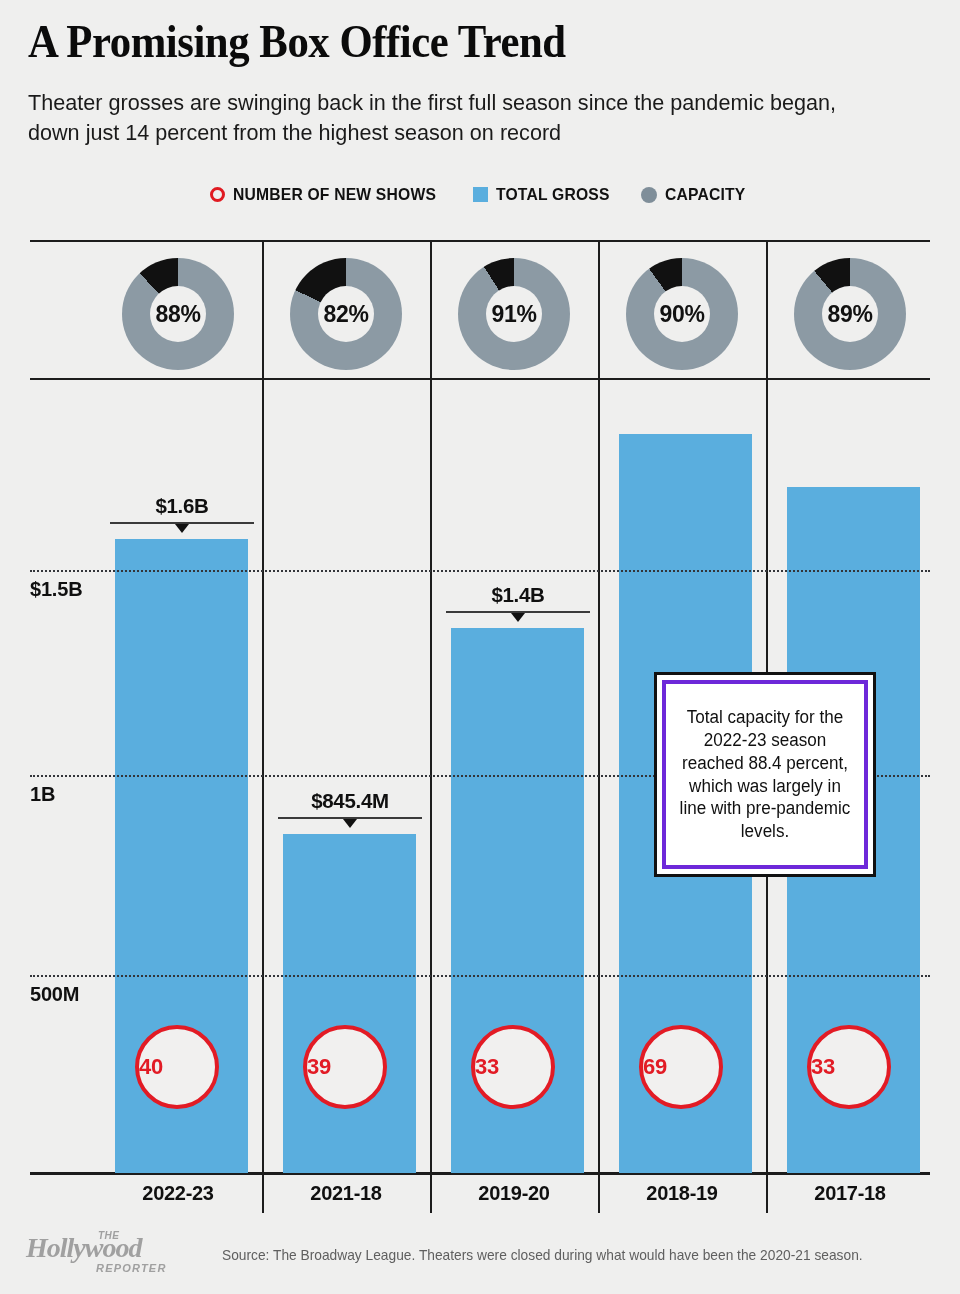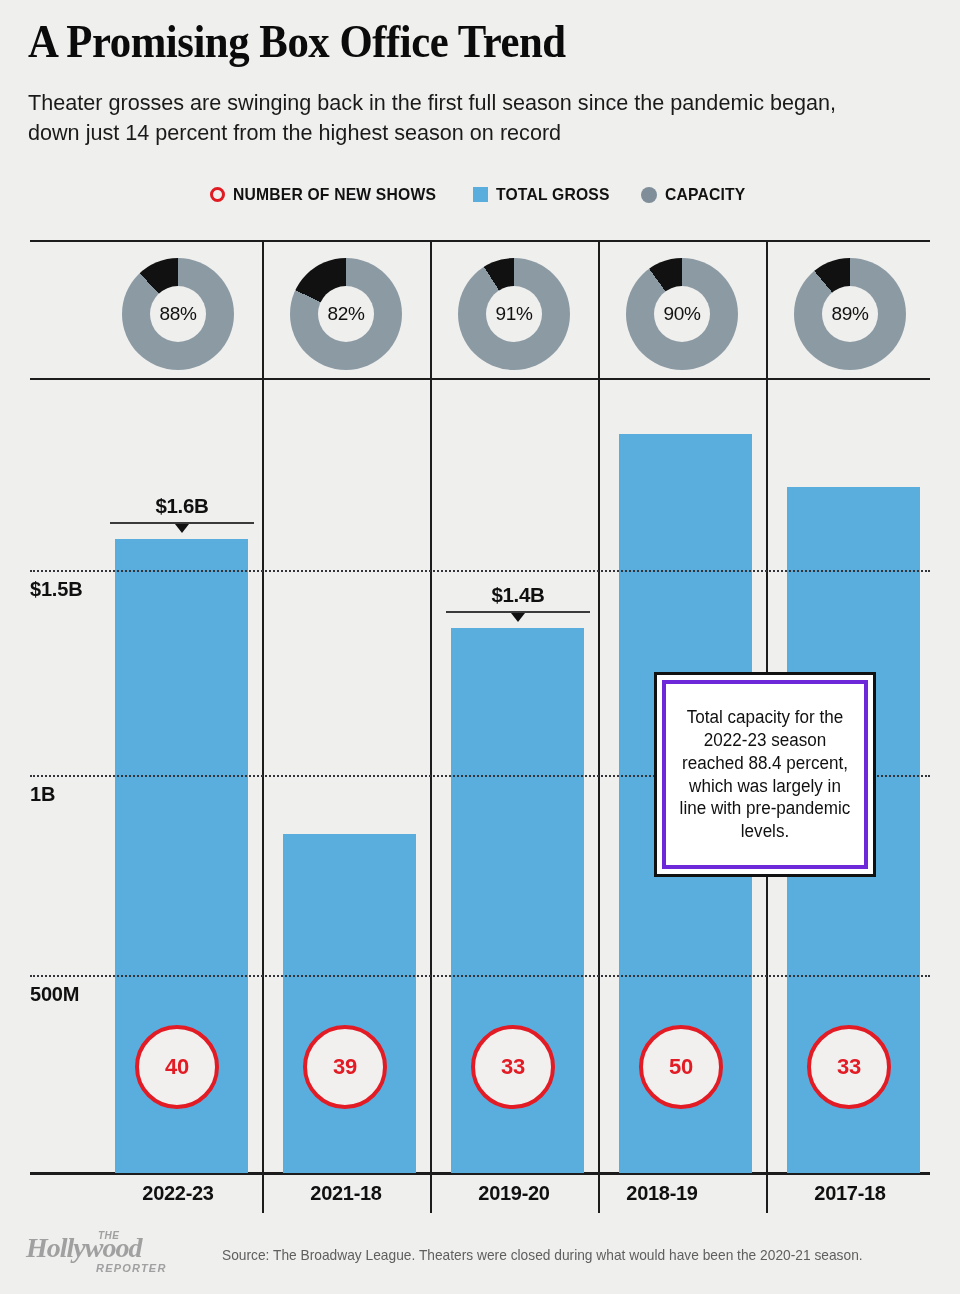--- a/index.html
+++ b/index.html
@@ -70,21 +70,21 @@
   .donut {
     position: relative; width: 112px; height: 112px; border-radius: 50%;
   }
   .donut-hole {
     position: absolute; left: 28px; top: 28px;
     width: 56px; height: 56px; border-radius: 50%;
     background: #efefee;
     display: flex; align-items: center; justify-content: center;
   }
   .donut-val {
-    font-size: 19px; font-weight: 400; color: #111; letter-spacing: -0.3px;
+    font-size: 23px; font-weight: 700; color: #111; letter-spacing: -0.3px;
   }
 
   
   .gridline {
     position: absolute; left: 30px; width: 900px; height: 0;
     border-top: 2px dotted #33353a;
   }
   .ylabel {
     position: absolute; left: 30px;
     font-size: 20px; font-weight: 700; color: #101010;
@@ -116,21 +116,21 @@
     border-left: 7px solid transparent;
     border-right: 7px solid transparent;
     border-top: 9px solid #111;
   }
 
   
   .shows-circle {
     position: absolute;
     width: 84px; height: 84px; border-radius: 50%;
     background: #f1f0ef; border: 4px solid #e21b25;
-    display: flex; align-items: center; justify-content: center;
+    display: flex; align-items: center; justify-content: flex-start;
   }
   .shows-circle span {
     font-size: 22px; font-weight: 600; color: #e21b25; letter-spacing: -0.3px;
   }
 
   
   .callout {
     position: absolute;
     left: 654px; top: 672px; width: 222px; height: 205px;
     background: #ffffff;
@@ -269,57 +269,62 @@
 
   <div class="ylabel" style="top:578px">$1.5B</div>
   <div class="ylabel" style="top:783px">1B</div>
   <div class="ylabel" style="top:983px">500M</div>
 
   <div class="valbox" style="left:110px; top:470px; width:144px; height:64px;">
     <span class="vtext">$1.6B</span>
     <span class="vline"></span>
     <span class="vtri"></span>
   </div>
+  <div class="valbox" style="left:278px; top:765px; width:144px; height:64px;">
+    <span class="vtext">$845.4M</span>
+    <span class="vline"></span>
+    <span class="vtri"></span>
+  </div>
   <div class="valbox" style="left:446px; top:559px; width:144px; height:64px;">
     <span class="vtext">$1.4B</span>
     <span class="vline"></span>
     <span class="vtri"></span>
   </div>
 
   <div class="shows-circle" style="left:135px; top:1025px;">
     <span>40</span>
   </div>
   <div class="shows-circle" style="left:303px; top:1025px;">
     <span>39</span>
   </div>
   <div class="shows-circle" style="left:471px; top:1025px;">
     <span>33</span>
   </div>
   <div class="shows-circle" style="left:639px; top:1025px;">
-    <span>50</span>
+    <span>69</span>
   </div>
   <div class="shows-circle" style="left:807px; top:1025px;">
     <span>33</span>
   </div>
 
   <div class="callout">
     <div class="callout-inner">
       <div class="callout-text">Total capacity for the 2022-23 season reached 88.4 percent, which was largely in line with pre-pandemic levels.</div>
     </div>
   </div>
 
   <div class="xtick" style="left:262px"></div>
   <div class="xtick" style="left:430px"></div>
   <div class="xtick" style="left:598px"></div>
   <div class="xtick" style="left:766px"></div>
 
   <div class="xlabel" style="left:94px; width:168px;">2022-23</div>
   <div class="xlabel" style="left:262px; width:168px;">2021-18</div>
   <div class="xlabel" style="left:430px; width:168px;">2019-20</div>
-  <div class="xlabel" style="left:578px; width:168px;">2018-19</div>
+  <div class="xlabel" style="left:598px; width:168px;">2018-19</div>
   <div class="xlabel" style="left:766px; width:168px;">2017-18</div>
 
   <div class="footer-logo">
     <span class="logo-hollywood">Hollywood</span>
     <span class="logo-the">THE</span>
     <span class="logo-reporter">REPORTER</span>
   </div>
   <div class="source">Source: The Broadway League. Theaters were closed during what would have been the 2020-21 season.</div>
 
 </div>

